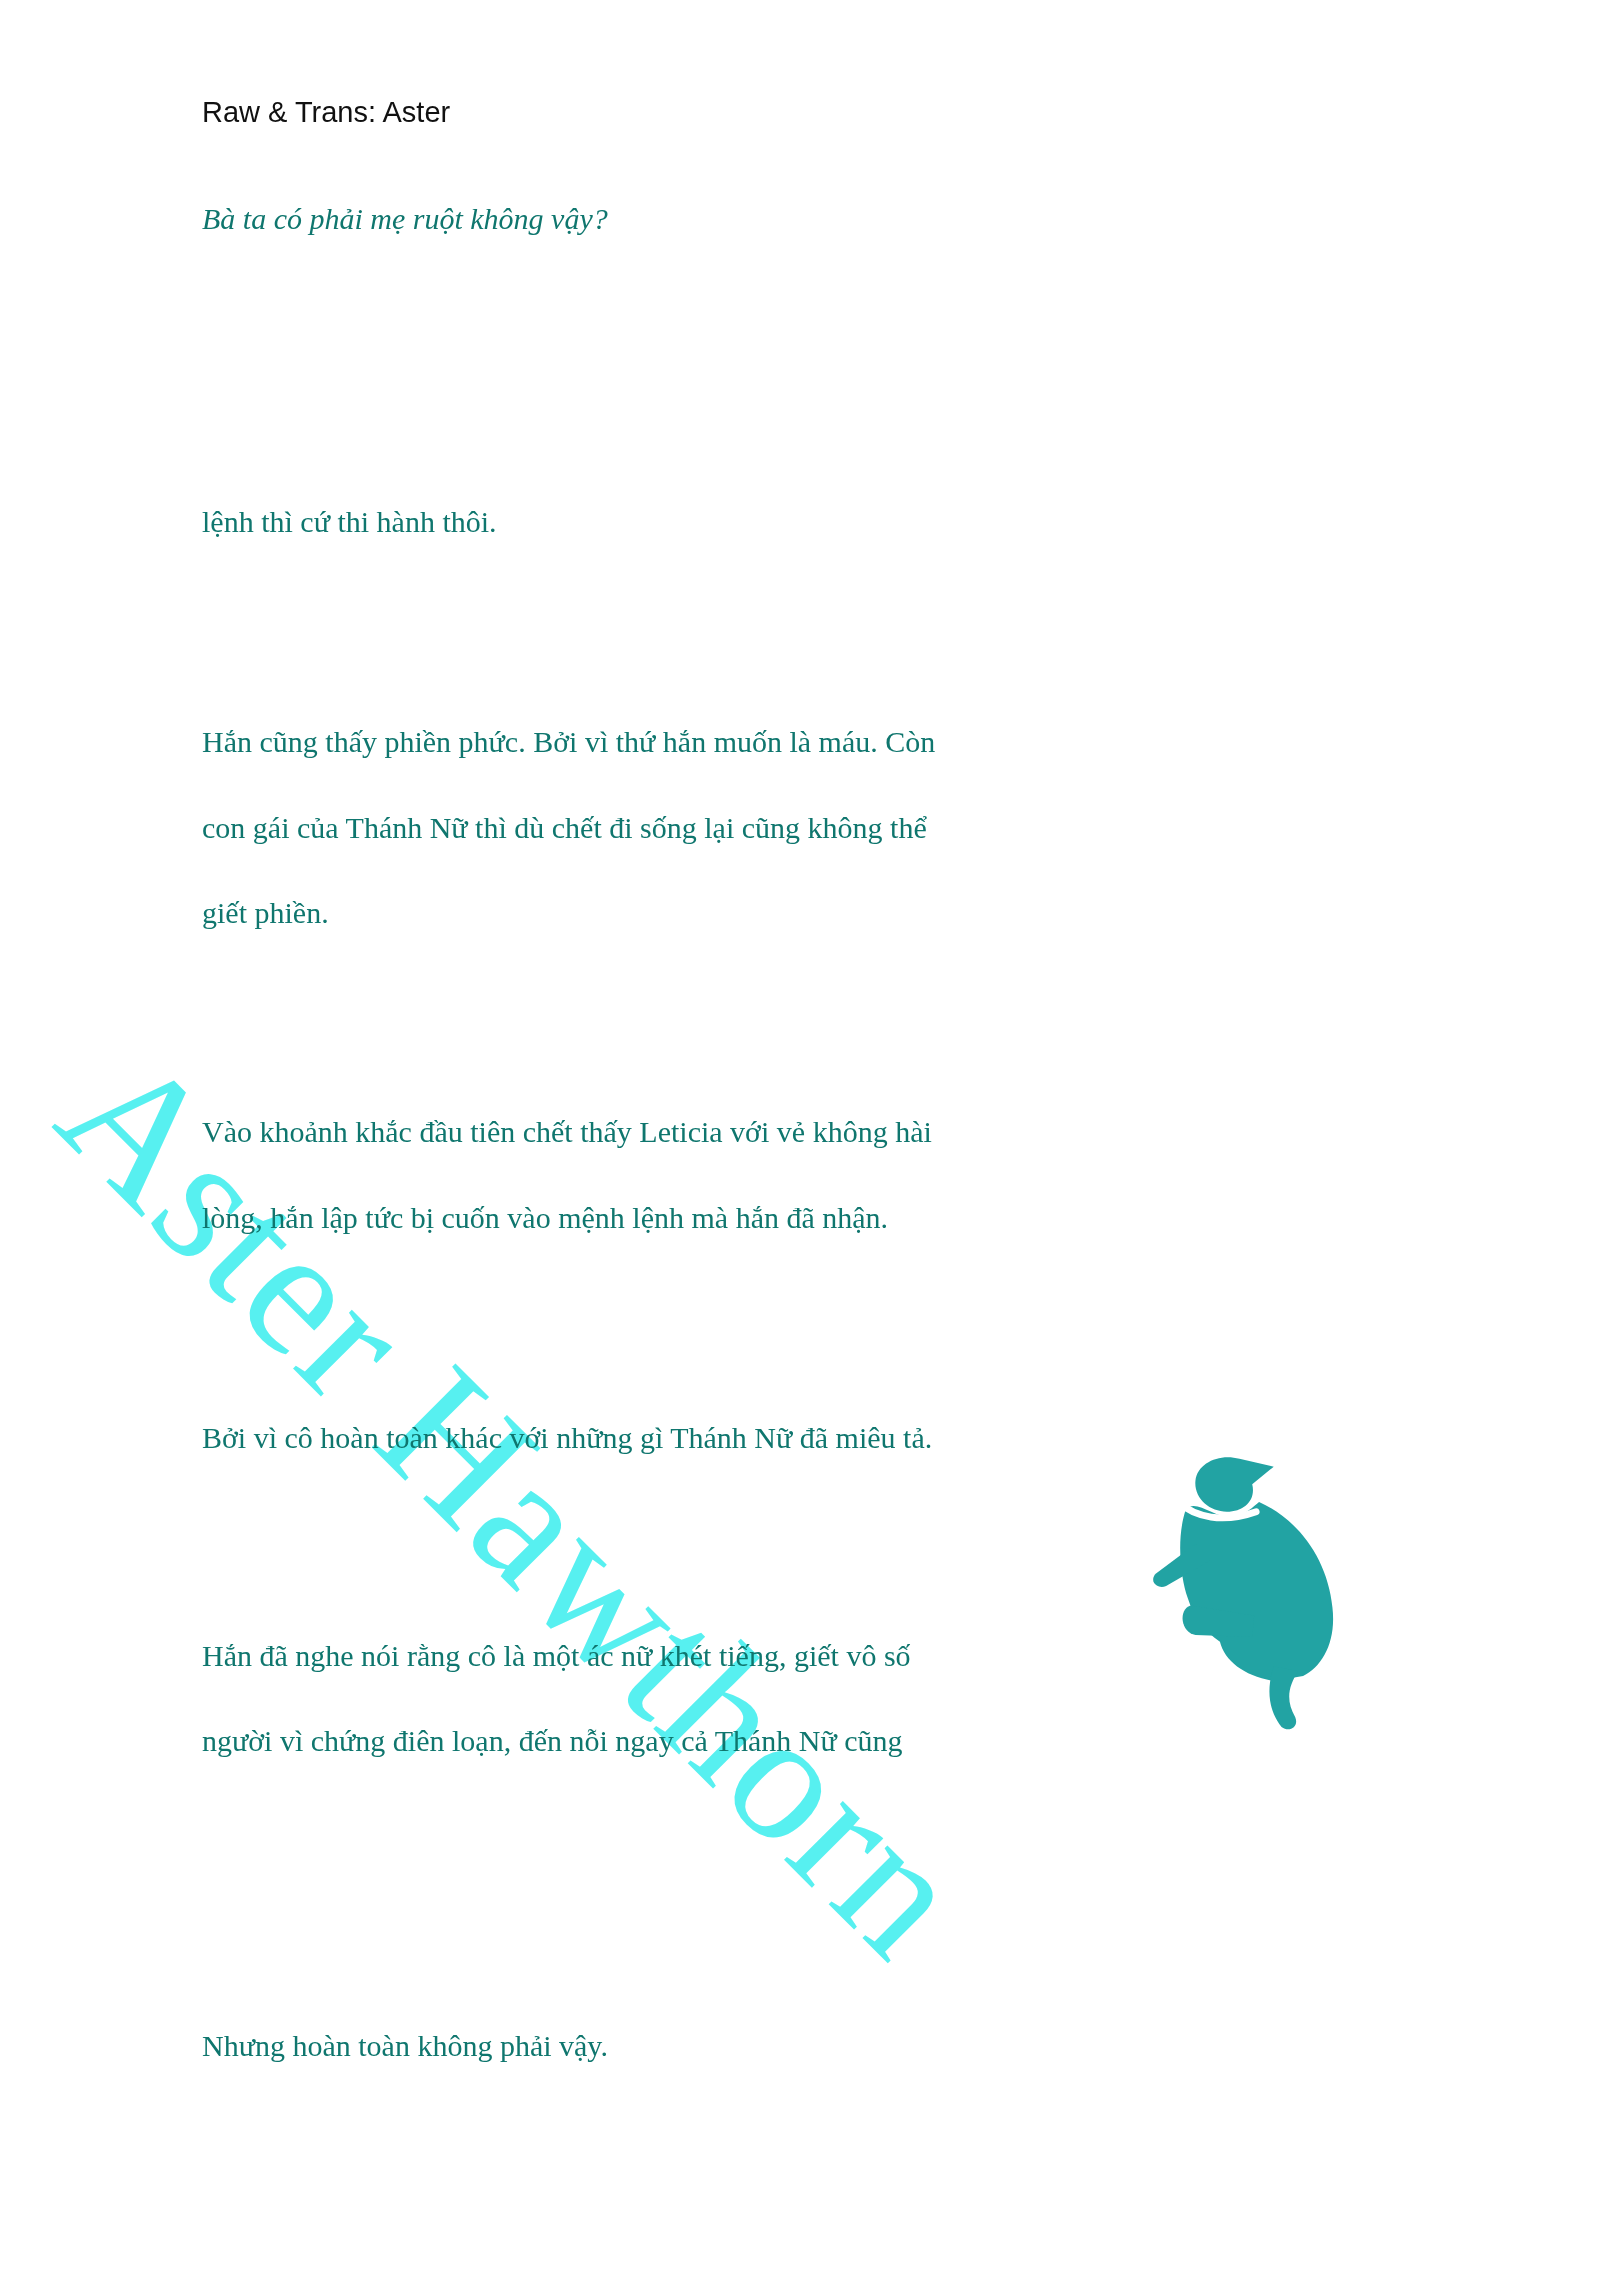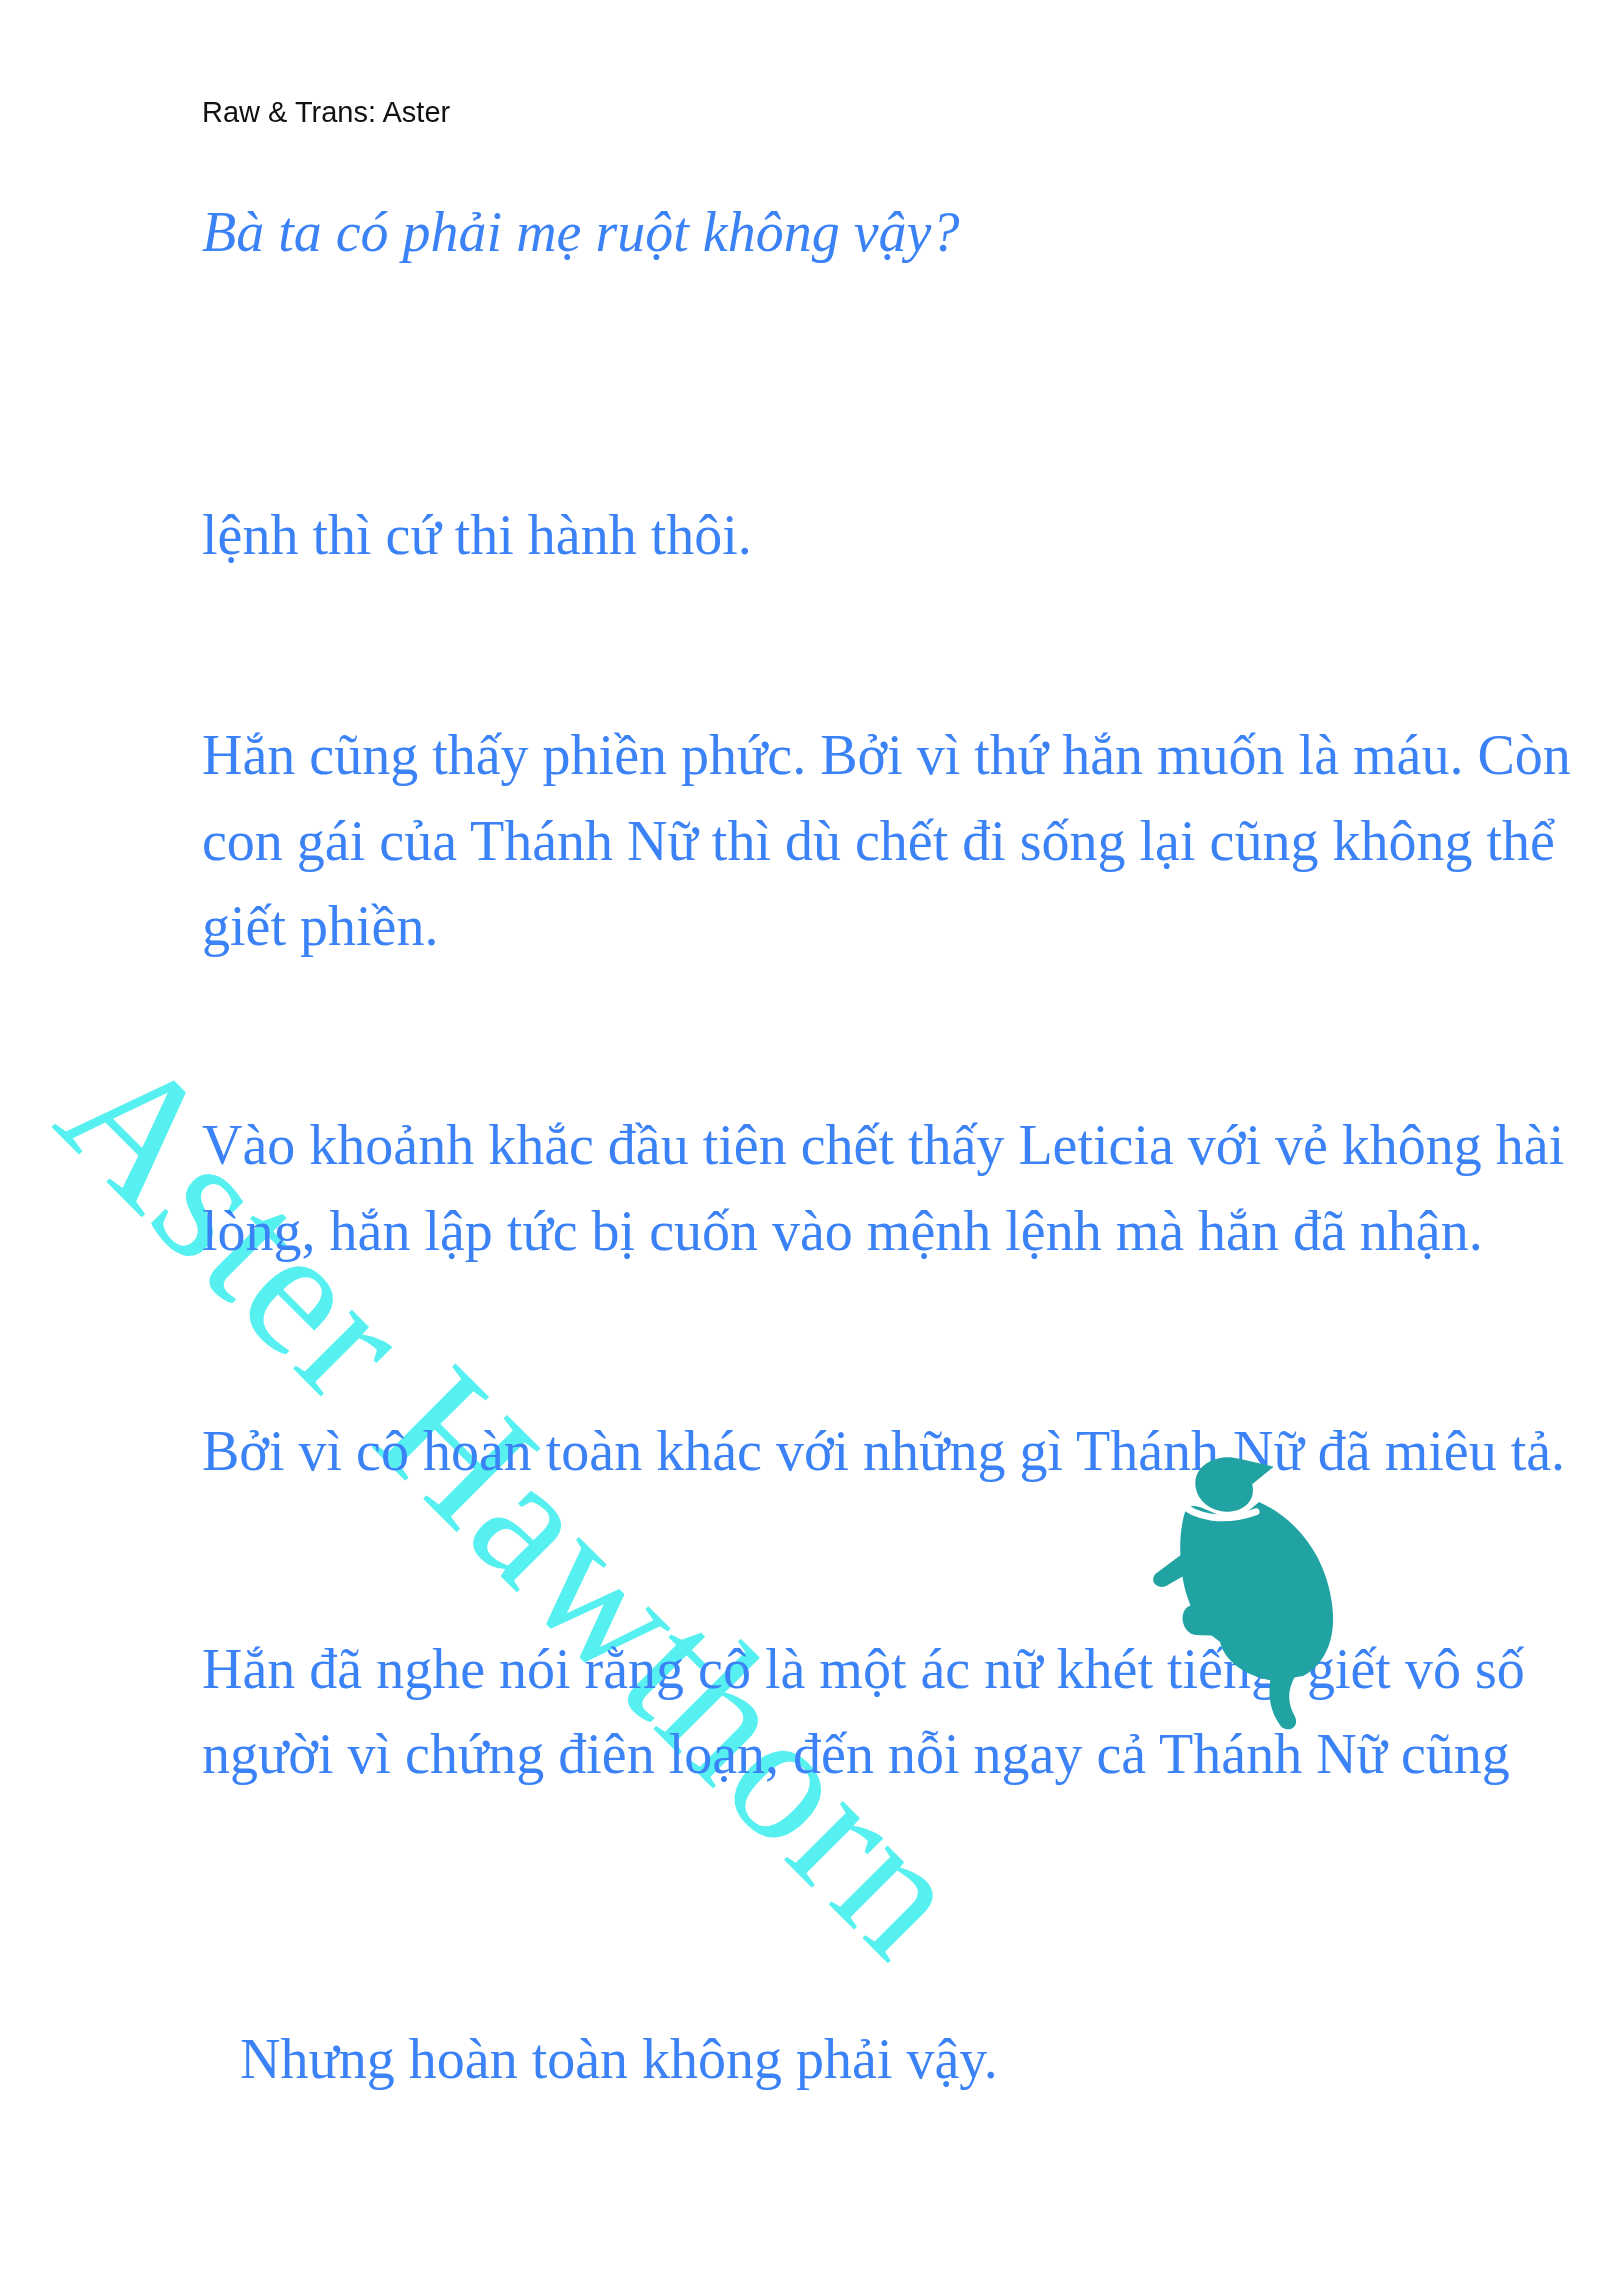--- a/index.html
+++ b/index.html
@@ -5,21 +5,21 @@
   html, body { margin:0; padding:0; background:#ffffff; }
   body { width:1621px; height:2293px; position:relative; overflow:hidden; }
   .page { position:absolute; left:0; top:0; width:1621px; height:2293px; background:#fff; }
   .header {
     position:absolute; left:198px; top:96px;
     font-family:"Liberation Sans", sans-serif; font-size:29px; color:#111;
     white-space:nowrap;
   }
   .line {
     position:absolute; left:198px;
-    font-family:"Liberation Serif", serif; font-size:56px; color:#3b82f6;
+    font-family:"Liberation Serif", serif; font-size:30px; color:#0f766e;
     white-space:nowrap; line-height:1;
   }
   .italic { font-style:italic; }
   .watermark {
     position:absolute; left:157px; top:1019px;
     font-family:"Liberation Serif", serif; font-size:181px; color:#4ff0f0;
     white-space:nowrap; transform-origin:0 0; transform:rotate(45deg);
     letter-spacing:2px; z-index:1; line-height:1; opacity:0.95;
   }
   .text-layer { position:absolute; left:4px; top:0; z-index:2; width:100%; height:100%; }
@@ -61,16 +61,16 @@
     <div class="line" style="top:898px;">giết phiền.</div>
 
     <div class="line" style="top:1117px;">Vào khoảnh khắc đầu tiên chết thấy Leticia với vẻ không hài</div>
     <div class="line" style="top:1203px;">lòng, hắn lập tức bị cuốn vào mệnh lệnh mà hắn đã nhận.</div>
 
     <div class="line" style="top:1423px;">Bởi vì cô hoàn toàn khác với những gì Thánh Nữ đã miêu tả.</div>
 
     <div class="line" style="top:1641px;">Hắn đã nghe nói rằng cô là một ác nữ khét tiếng, giết vô số</div>
     <div class="line" style="top:1726px;">người vì chứng điên loạn, đến nỗi ngay cả Thánh Nữ cũng</div>
 
-    <div class="line" style="top:2031px;margin-left:38px;">Nhưng hoàn toàn không phải vậy.</div>
+    <div class="line" style="top:2031px;">Nhưng hoàn toàn không phải vậy.</div>
   </div>
 </div>
 
 
 </body></html>

